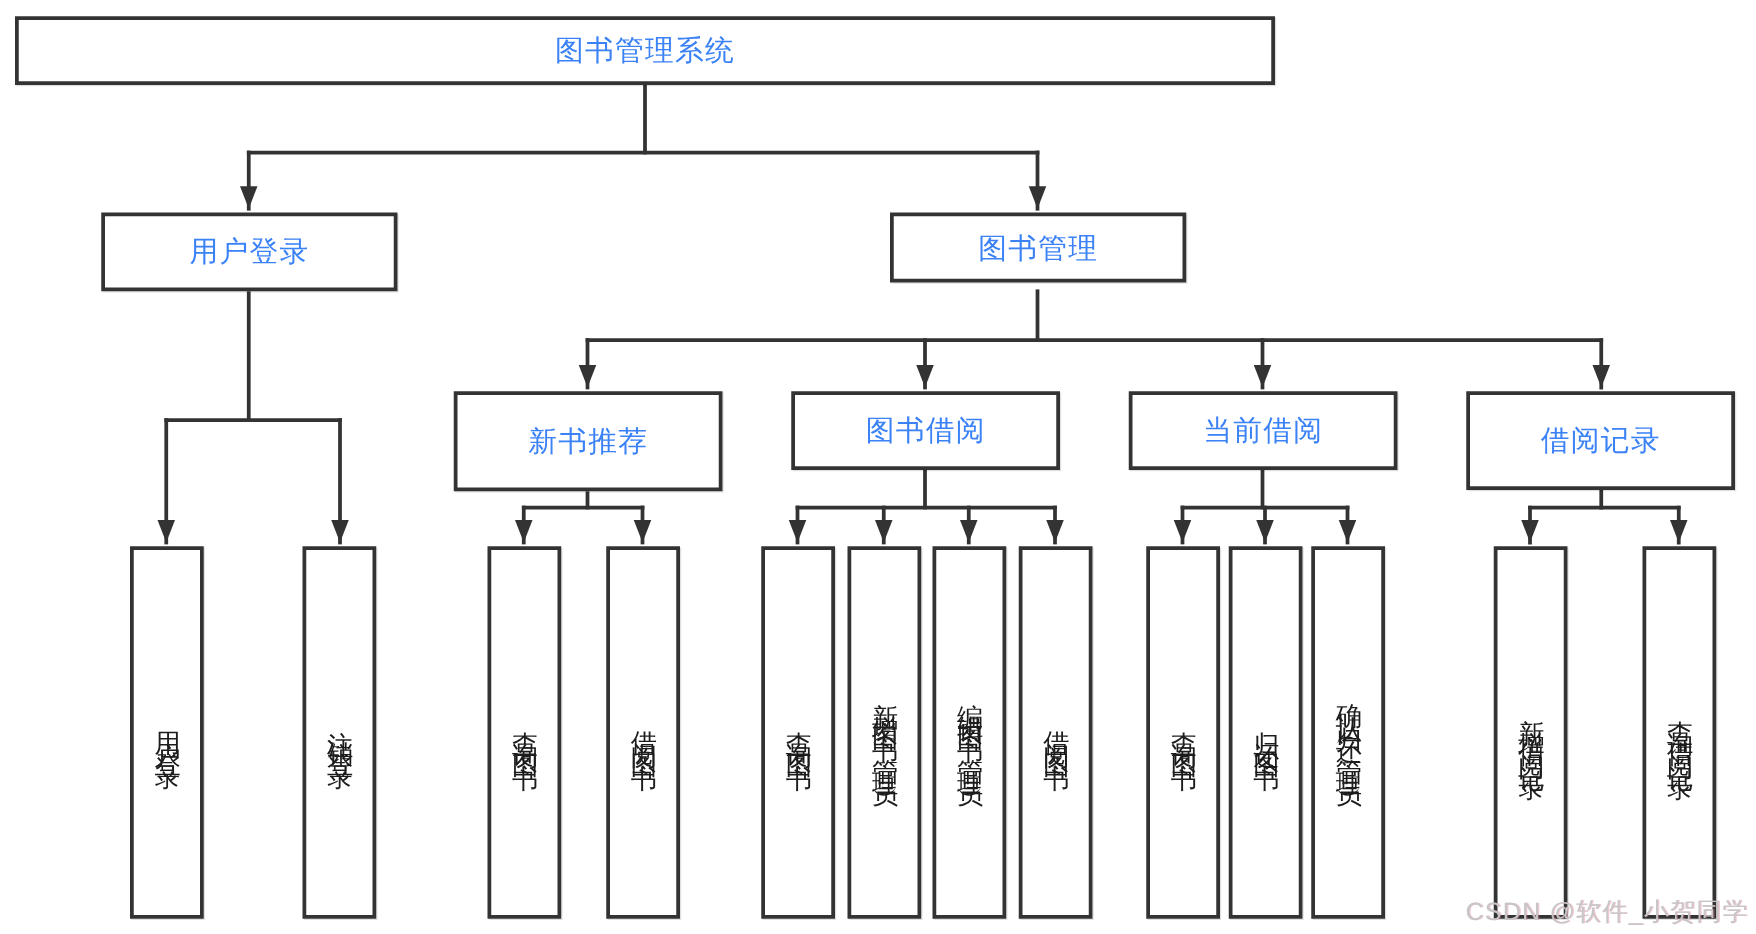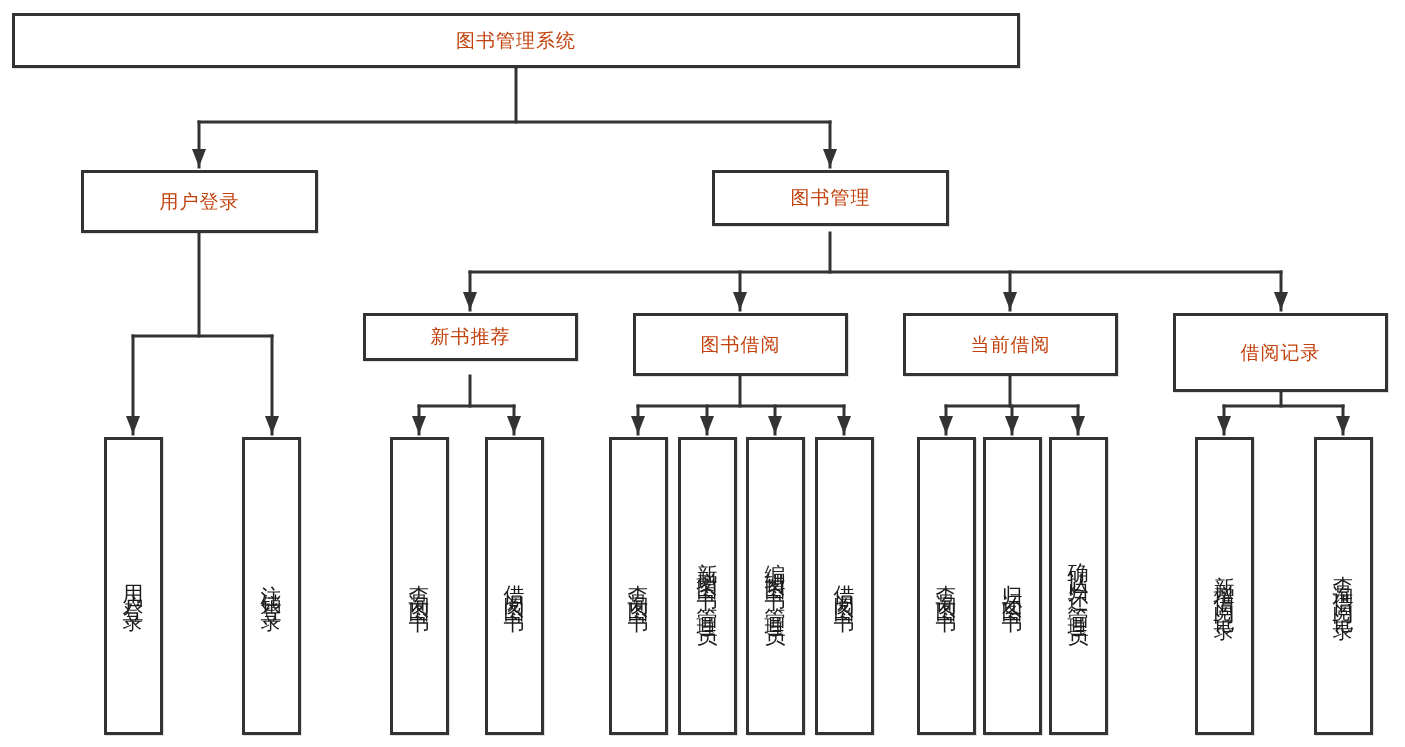--- a/index.html
+++ b/index.html
@@ -13,22 +13,22 @@
   #wires{position:absolute;left:0;top:0;width:1405px;height:747px;pointer-events:none;}
   .hbox{
     position:absolute;
     box-sizing:border-box;
     border:3px solid #333;
     background:#fff;
     display:flex;align-items:center;justify-content:center;
     box-shadow:1px 1px 0 rgba(0,0,0,0.12);
   }
   .hbox .lbl{
-    font-size:19px;
-    color:#c2410c;
+    font-size:23px;
+    color:#3b82f6;
     letter-spacing:1px;
     white-space:nowrap;
   }
   .vbox{
     position:absolute;
     top:437px;height:298px;width:59px;
     box-sizing:border-box;
     border:3px solid #333;
     background:#fff;
     display:flex;align-items:center;justify-content:center;
@@ -128,21 +128,21 @@
       <span class="lbl">图书管理系统</span>
     </div>
 
     <div class="hbox" style="left:81px;top:170px;width:237px;height:63px">
       <span class="lbl">用户登录</span>
     </div>
     <div class="hbox" style="left:712px;top:170px;width:237px;height:56px">
       <span class="lbl">图书管理</span>
     </div>
 
-    <div class="hbox" style="left:363px;top:313px;width:215px;height:48px">
+    <div class="hbox" style="left:363px;top:313px;width:215px;height:80px">
       <span class="lbl">新书推荐</span>
     </div>
     <div class="hbox" style="left:903px;top:313px;width:215px;height:63px">
       <span class="lbl">当前借阅</span>
     </div>
     <div class="hbox" style="left:633px;top:313px;width:215px;height:63px">
       <span class="lbl">图书借阅</span>
     </div>
     <div class="hbox" style="left:1173px;top:313px;width:215px;height:79px">
       <span class="lbl">借阅记录</span>
@@ -187,13 +187,14 @@
 
     <div class="vbox" style="left:1195px">
       <span class="vlbl">新增借阅记录</span>
     </div>
     <div class="vbox" style="left:1314px">
       <span class="vlbl">查询借阅记录</span>
     </div>
 
   </div>
 
+  <div id="watermark">CSDN @软件_小贺同学</div>
 </div>
 
 </body></html>

